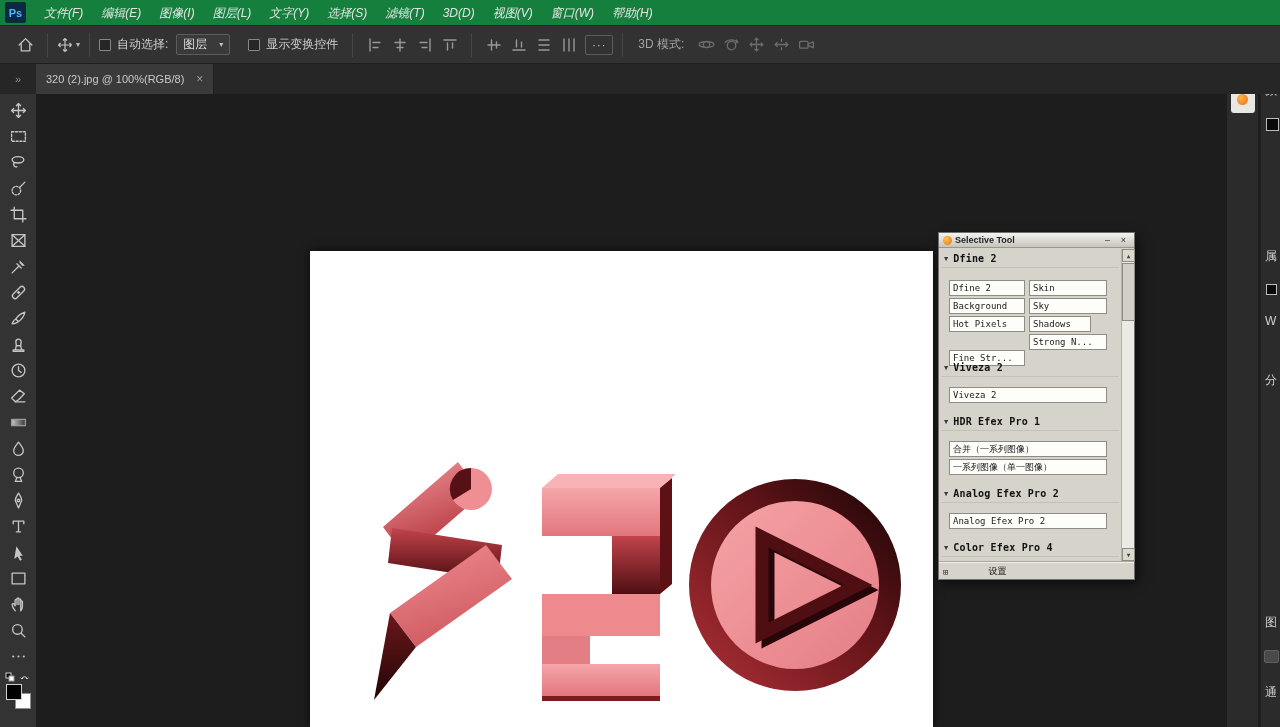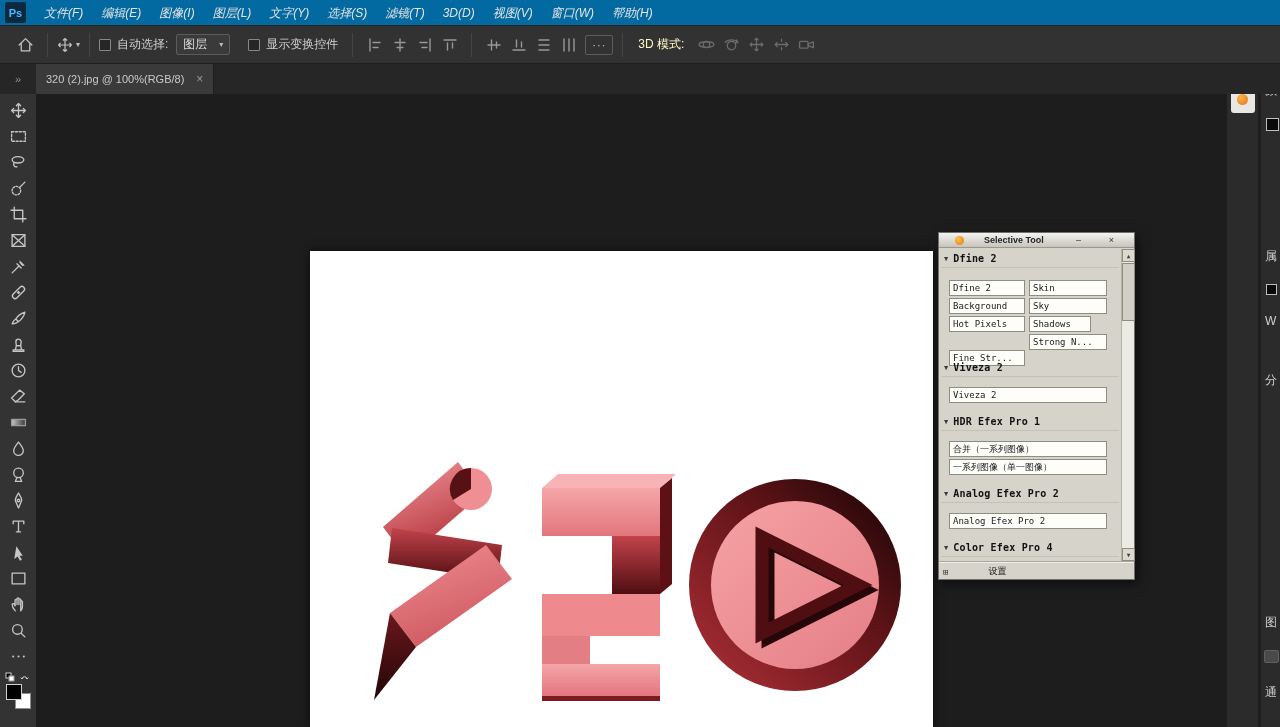--- a/index.html
+++ b/index.html
@@ -1,40 +1,40 @@
 <!DOCTYPE html>
 <html><head>
 <meta charset="utf-8">
 <style>
   * { margin:0; padding:0; box-sizing:border-box; }
   body { background:#000; }
   .app{ position:relative; width:1280px; height:727px; background:#1d1d1d; overflow:hidden;
         font-family:"Liberation Sans","DejaVu Sans",sans-serif; -webkit-font-smoothing:antialiased; }
 
   
-  .menubar{ position:absolute; left:0; top:0; right:0; height:26px; background:#0369a1;
+  .menubar{ position:absolute; left:0; top:0; right:0; height:26px; background:#15803d;
             border-bottom:1px solid #252525; display:flex; align-items:center; z-index:30; }
   .ps-logo{ width:21px; height:21px; margin:0 9px 0 5px; background:#0b2a40; color:#53b5ff;
             font-size:11px; font-weight:bold; display:flex; align-items:center; justify-content:center; border-radius:2px; }
   .menu-item{ padding:4px 9px; font-size:12px; color:#e4e4e4; line-height:26px; cursor:default;font-style:italic; }
 
   
   .optionsbar{ position:absolute; left:0; top:26px; right:0; height:38px; background:#323232;
                border-bottom:1px solid #1e1e1e; display:flex; align-items:center; z-index:29; }
   .osep{ width:1px; height:24px; background:#454545; margin:0 9px; flex:0 0 auto; }
   .obtn{ width:26px; height:26px; display:flex; align-items:center; justify-content:center; flex:0 0 auto; }
   .obtn svg, .alicon svg, .d3icon svg{ fill:none; stroke:#c3c3c3; stroke-width:1.2; stroke-linecap:round; stroke-linejoin:round; }
   .alicon{ width:25px; height:24px; display:flex; align-items:center; justify-content:center; flex:0 0 auto; }
   .alicon svg{ stroke:#989898; stroke-width:1.4; }
   .d3icon{ width:25px; height:24px; display:flex; align-items:center; justify-content:center; flex:0 0 auto; }
   .d3icon svg{ stroke:#6c6c6c; }
   .caret{ font-size:8px; color:#bdbdbd; margin-left:3px; }
   .chk{ width:12px; height:12px; border:1px solid #878787; background:#262626; border-radius:1px; flex:0 0 auto; }
   .olabel{ font-size:12px; color:#cecece; margin-left:6px; white-space:nowrap; }
-  .olabel.dim{ color:#fef9c3; }
+  .olabel.dim{ color:#a3a3a3; }
   .dropdown{ height:21px; margin-left:8px; border:1px solid #5c5c5c; background:#3a3a3a; color:#dcdcdc;
              font-size:12px; display:flex; align-items:center; padding:0 6px; border-radius:2px; min-width:54px; justify-content:space-between; }
   .more-btn{ width:28px; height:20px; border:1px solid #5c5c5c; border-radius:2px; color:#c3c3c3;
              display:flex; align-items:center; justify-content:center; font-size:11px; letter-spacing:1px; margin-left:4px; }
 
   
   .tabbar{ position:absolute; left:0; top:64px; right:0; height:30px; background:#262626; z-index:25; }
   .collapse-left{ position:absolute; left:0; top:0; width:36px; height:30px; display:flex; align-items:center;
                   justify-content:center; color:#8f8f8f; font-size:11px; }
   .tab{ position:absolute; left:36px; top:0; height:30px; background:#3a3a3a; display:flex; align-items:center;
@@ -68,21 +68,21 @@
   .rlabel{ position:absolute; left:4px; font-size:12px; color:#cfcfcf; }
   .rswatch{ position:absolute; left:5px; width:13px; height:13px; background:#0a0a0a; border:1px solid #bdbdbd; }
   .rbtn{ position:absolute; left:3px; width:15px; height:13px; background:#4a4a4a; border-radius:2px; border:1px solid #5f5f5f; }
 
   
   .panel{ position:absolute; left:938px; top:232px; width:197px; height:348px; background:#d6d3ca;
           border:1px solid #70706e; box-shadow:3px 4px 10px rgba(0,0,0,.55); z-index:40;
           font-family:"DejaVu Sans Mono","Liberation Mono",monospace; }
   .ptitle{ position:absolute; left:0; top:0; right:0; height:15px;
            background:linear-gradient(#f4f3f0,#c7c4bb); border-bottom:1px solid #9a978e;
-           display:flex; align-items:center; padding:0 16px; gap:20px; }
+           display:flex; align-items:center; padding:0 4px; gap:3px; }
   .ptitle-icon{ width:9px; height:9px; border-radius:50%; background:radial-gradient(circle at 35% 35%, #ffc24d, #e07714); flex:0 0 auto; }
   .ptitle-text{ font-size:9px; font-weight:bold; color:#20242c; flex:1 1 auto;
                 font-family:"Liberation Sans","DejaVu Sans",sans-serif; }
   .pwinbtn{ width:13px; height:11px; display:flex; align-items:center; justify-content:center;
             font-size:9px; color:#333; font-family:"Liberation Sans",sans-serif; }
   .psec{ position:absolute; left:2px; width:178px; height:18px; display:flex; align-items:center; gap:5px;
          padding-left:3px; border-bottom:1px solid #c4c1b7; }
   .tri{ font-size:7px; color:#3a3a3a; }
   .psec-label{ font-size:10px; font-weight:bold; color:#111; letter-spacing:0.2px; }
   .pbtn{ position:absolute; height:16px; background:#fdfdfa; border:1px solid #8f8c83; font-size:9px;

